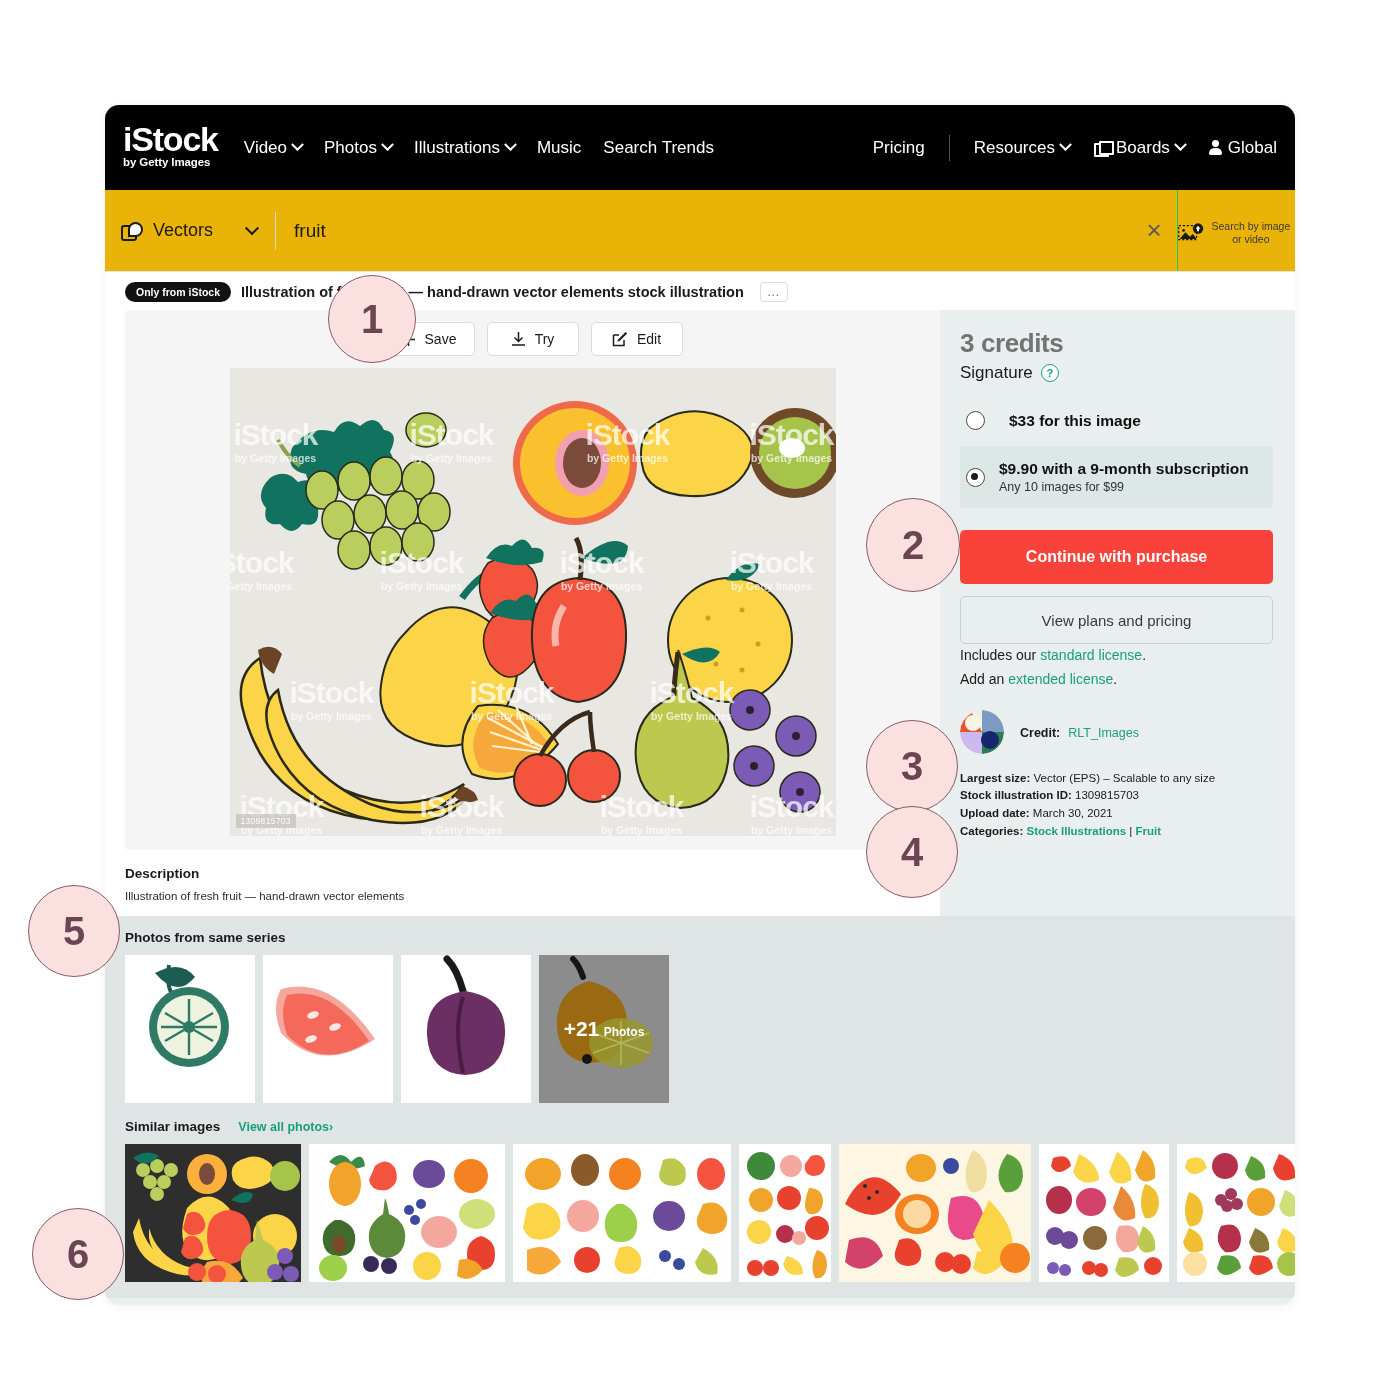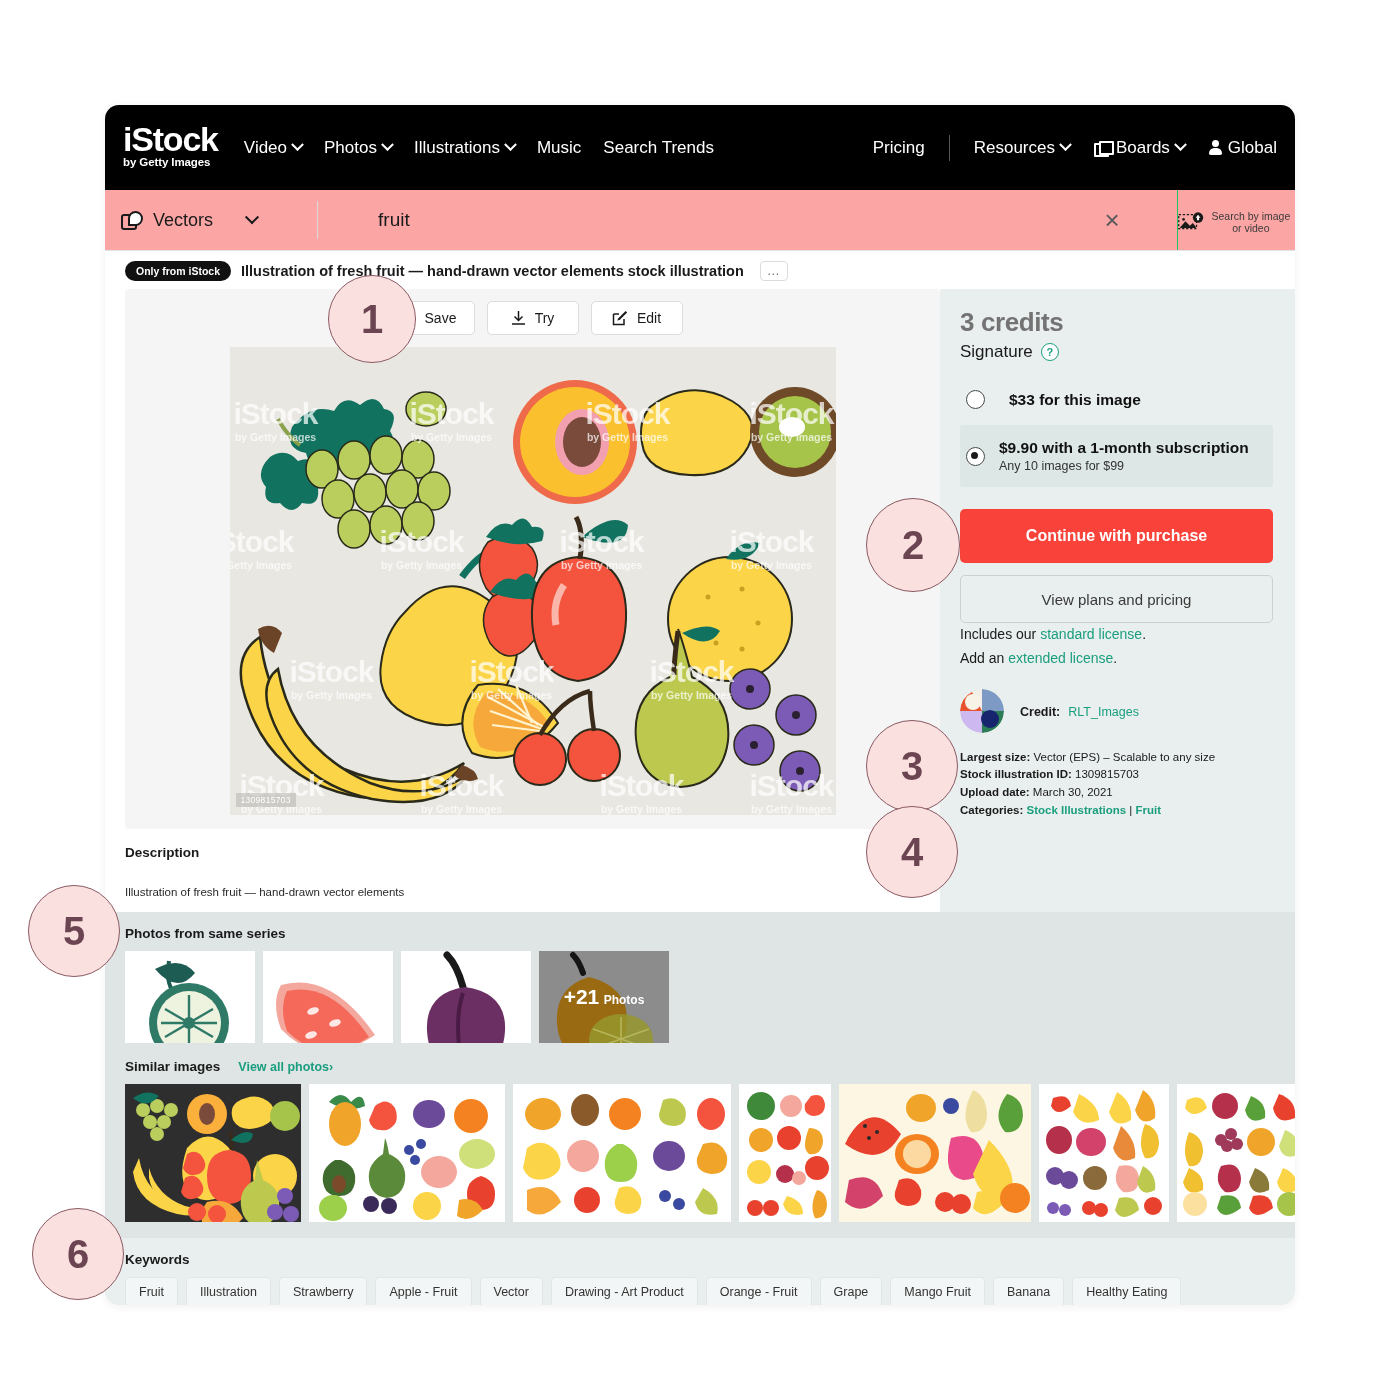--- a/index.html
+++ b/index.html
@@ -70,23 +70,22 @@
     content:""; position:absolute; left:3px; top:0; width:7px; height:7px;
     background:#fff; border-radius:50%;
   }
   .person-icon::after{
     content:""; position:absolute; left:0; top:8px; width:13px; height:7px;
     background:#fff; border-radius:6px 6px 2px 2px;
   }
 
   
   .searchbar {
-    height: 61px; background:#fca5a5; display:flex; align-items:center;
+    height: 82px; background:#eab308; display:flex; align-items:center;
     border-bottom: 1px solid #e3e3e3;
-    gap: 42px;
   }
   .filter-select {
     display:flex; align-items:center; gap:12px; padding: 0 18px 0 16px;
     height: 100%; cursor:pointer; min-width: 160px;
   }
   .vec-icon { width:20px; height:18px; position:relative; display:inline-block;}
   .vec-icon::before{
     content:""; position:absolute; left:0; top:3px; width:12px;height:12px;
     border:2px solid #1a1a1a; border-radius: 3px 0 3px 3px;
   }
@@ -165,21 +164,21 @@
     text-align:center; line-height:1;
   }
   .wm small { display:block; font-size: 10.5px; letter-spacing:0; font-weight:600; margin-top:3px;}
   .idwm {
     position:absolute; left: 6px; bottom: 8px; background: rgba(180,180,175,.55);
     color:#fff; font-size:8.5px; padding:2px 5px; letter-spacing:.3px;
   }
 
   
   .desc-block { padding: 16px 0 14px 0; background:#fff; }
-  .desc-h { font-size:13.5px; font-weight:700; color:#1a1a1a; margin-bottom:26px; }
+  .desc-h { font-size:13.5px; font-weight:700; color:#1a1a1a; margin-bottom:9px; }
   .desc-t { font-size:11.5px; color:#2a2a2a; }
 
   
   .right-col {
     width: 355px; background:#e9efee; padding: 18px 22px 20px 20px;
   }
   .credits { font-size:26px; font-weight:700; color:#737373; letter-spacing:-0.4px;}
   .sigrow { display:flex; align-items:center; gap:8px; margin-top:4px; }
   .sig { font-size:17px; color:#1a1a1a; }
   .qmark {
@@ -221,21 +220,21 @@
   .meta { margin-top: 16px; font-size:11.5px; color:#1a1a1a; line-height:1.55; font-weight:700;}
   .meta span.norm { font-weight:400; }
 
   
   .series-sec { background:#dfe5e4; padding: 14px 20px 16px 20px; }
   .sec-h { font-size:13.5px; font-weight:700; color:#1a1a1a; }
   .sec-h-row { display:flex; align-items:baseline; gap:18px; }
   .viewall { font-size:12.5px; color:#1a9e7f; font-weight:700; cursor:pointer; }
   .thumbs { display:flex; gap: 8px; margin-top: 10px; }
   .thumb {
-    width: 130px; height: 92px; background:#fff; overflow:hidden; position:relative;
+    width: 130px; height: 148px; background:#fff; overflow:hidden; position:relative;
     cursor:pointer;
   }
   .thumb.more { background:#8c8c8c; display:flex; align-items:center; justify-content:center; }
   .more-cap { position:relative; z-index:3; text-align:center; color:#fff; }
   .more-cap .n { font-size:21px; font-weight:700; line-height:1; }
   .more-cap .p { font-size:12px; font-weight:700; margin-top:2px; }
 
   .similar-row { display:flex; gap: 8px; margin-top: 10px; }
   .sim {
     height: 138px; background:#fff; overflow:hidden; cursor:pointer; flex:none;
@@ -495,21 +494,21 @@
       </div>
 
       <div class="opt-row">
         <span class="radio"></span>
         <span class="opt-label">$33 for this image</span>
       </div>
 
       <div class="opt-box">
         <span class="radio on"></span>
         <span>
-          <span class="opt-label">$9.90 with a 1-month subscription</span>
+          <span class="opt-label">$9.90 with a 9-month subscription</span>
           <span class="opt-sub" style="display:block">Any 10 images for $99</span>
         </span>
       </div>
 
       <button class="btn-primary">Continue with purchase</button>
       <button class="btn-secondary">View plans and pricing</button>
 
       <div class="lic">
         <div>
           <span>Includes our </span><a class="lnk">standard license</a><span>.</span>

